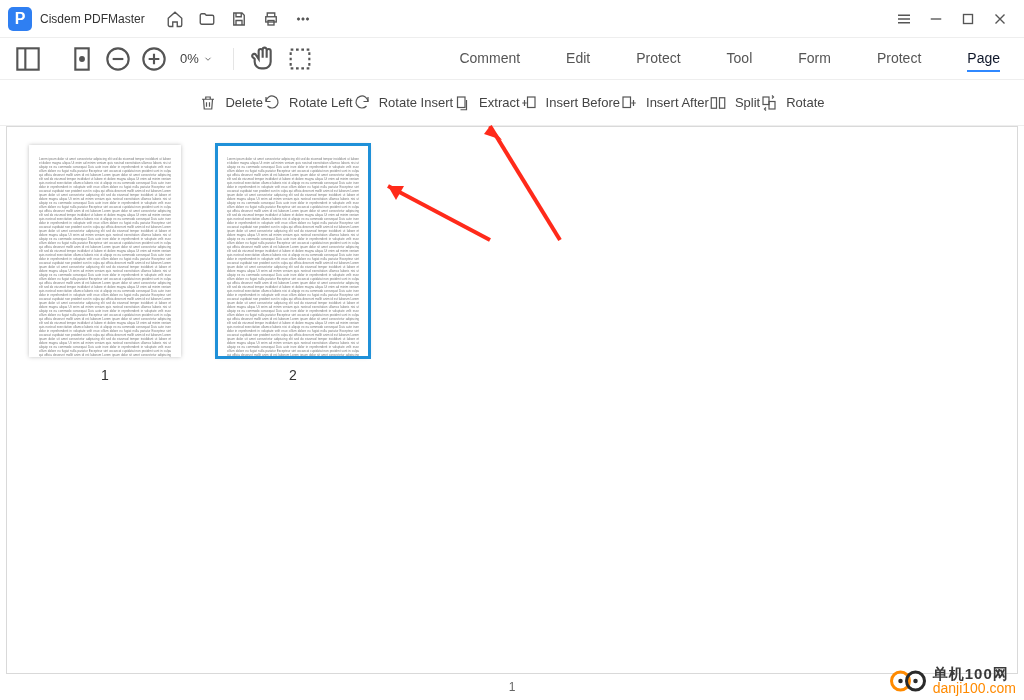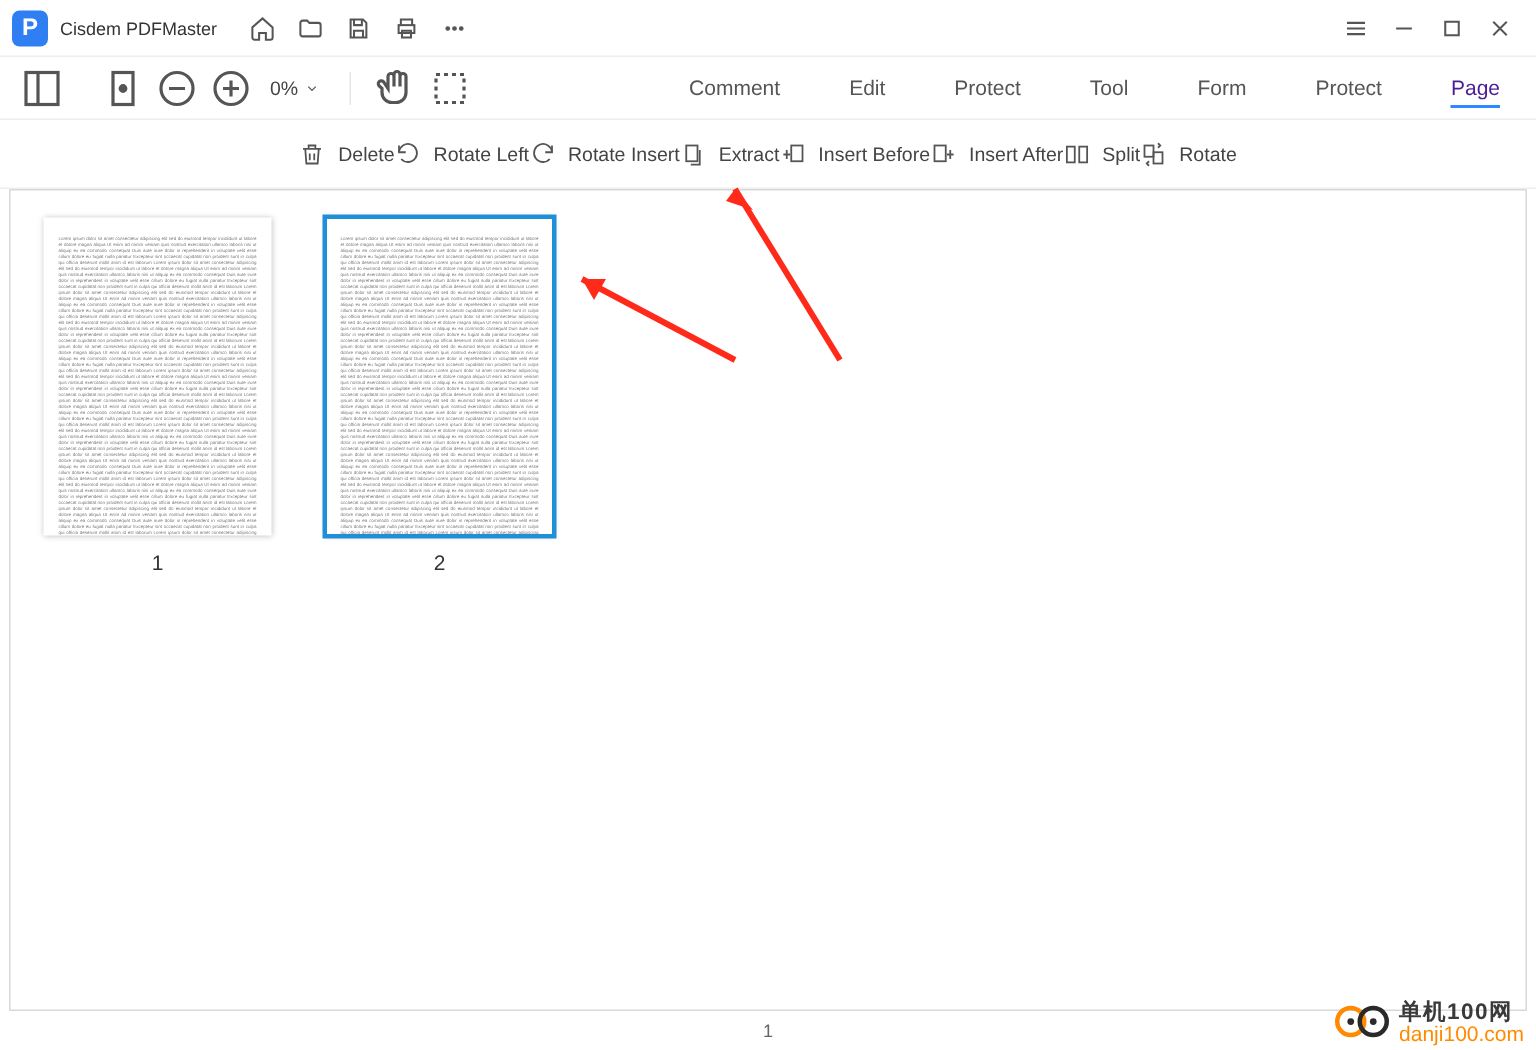--- a/index.html
+++ b/index.html
@@ -14,21 +14,21 @@
   .tb-right { margin-left: auto; display: flex; }
 
   
   .toolbar2 { height: 42px; display: flex; align-items: center; padding: 0 12px; gap: 4px; font-size: 13px; color: #444; border-bottom: 1px solid #eee; }
   .tool-slot { display:flex; align-items:center; justify-content:center; height:32px; }
   .tool-icon { width: 32px; }
   .zoom { display:flex; align-items:center; gap:4px; padding:0 6px; cursor:pointer; }
   .sep { width:1px; height:22px; background:#e5e5e5; margin:0 10px; }
   .menu-tabs { margin-left:auto; display:flex; gap:46px; padding-right:12px; }
   .menu-tab { cursor:pointer; color:#555; font-size:14px; padding:4px 0; }
-  .menu-tab.active { color:#4c1d95; border-bottom:2px solid #2f88ff; }
+  .menu-tab.active { color:#0f172a; border-bottom:2px solid #2f88ff; }
 
   
   .ops { height: 46px; display:flex; align-items:center; justify-content:center; font-size:13px; color:#444; border-bottom:1px solid #eee; }
   .op { display:flex; align-items:center; gap:8px; cursor:pointer; }
   .op svg { width:18px; height:18px; stroke:#555; fill:none; stroke-width:1.6; }
 
   
   .ws { position:absolute; top:126px; bottom:26px; left:6px; right:6px; border:1px solid #d9d9d9; background:#fff; overflow:hidden; }
   .thumbs { display:flex; gap:36px; padding:18px 22px; }
   .thumb { display:flex; flex-direction:column; align-items:center; }
@@ -38,21 +38,21 @@
 
   
   .arrow { position:absolute; pointer-events:none; }
   .arrow line { stroke:#ff2a1a; stroke-width:4; }
   .arrow polygon { fill:#ff2a1a; }
 
   
   .footer { position:absolute; bottom:0; left:0; right:0; height:26px; display:flex; align-items:center; justify-content:center; font-size:12px; color:#666; }
 
   
-  .watermark { position:absolute; right:8px; bottom:4px; display:flex; align-items:center; gap:6px; }
+  .watermark { position:absolute; right:8px; bottom:4px; display:flex; gap:6px; }
   .wm-logo { width:38px; height:30px; }
   .wm-text { display:flex; flex-direction:column; line-height:1; }
   .wm1 { font-size:15px; font-weight:700; color:#3a3a3a; letter-spacing:1px; }
   .wm2 { font-size:14px; color:#ff8a00; }
 </style>
 </head>
 <body>
 
 <div class="titlebar">
   <div class="logo">

